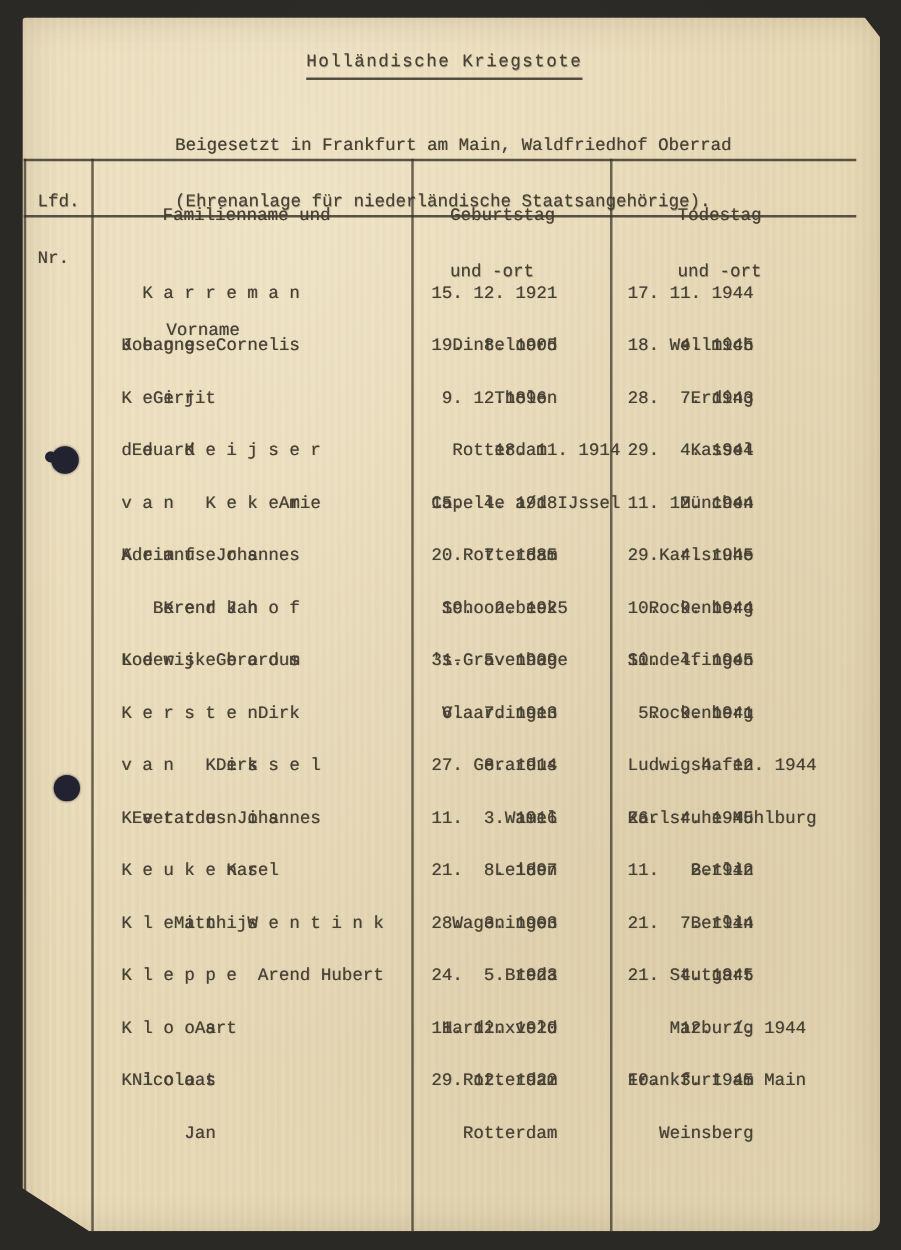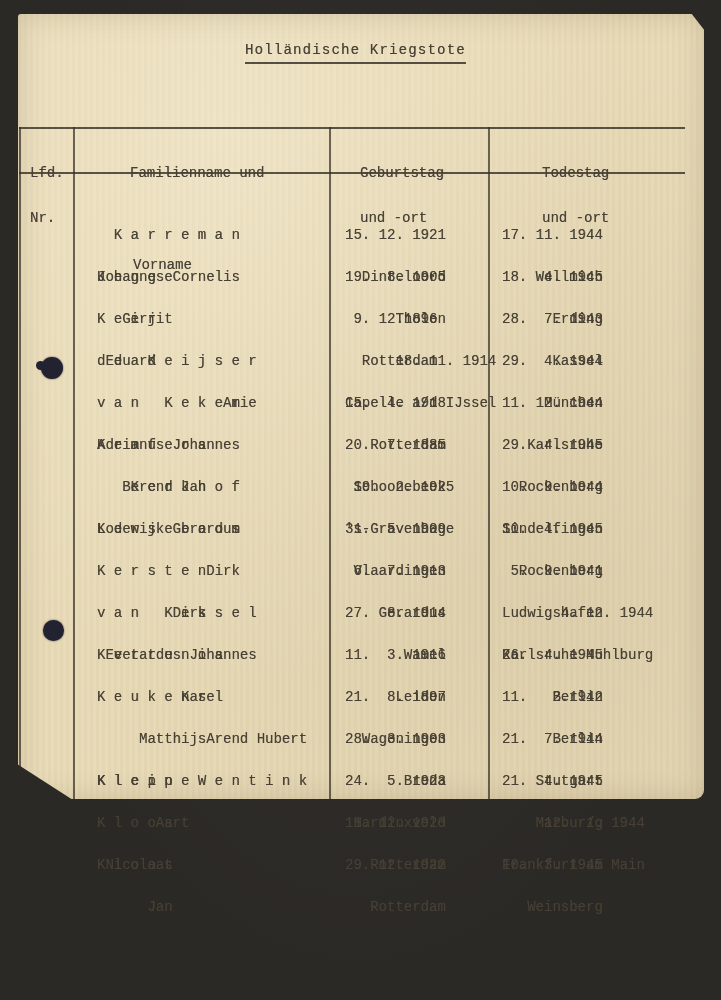--- a/index.html
+++ b/index.html
@@ -14,21 +14,21 @@
     background:
       radial-gradient(ellipse at 50% 40%, rgba(70,66,60,0.25), transparent 70%),
       #2b2926;
     font-family: "Liberation Mono", "DejaVu Sans Mono", monospace;
   }
   .paper {
     position: absolute;
     left: 18px;
     top: 14px;
     width: 686px;
-    height: 785px;
+    height: 971px;
     background:
       radial-gradient(ellipse at 30% 15%, rgba(255,250,232,0.30), transparent 60%),
       radial-gradient(ellipse at 80% 75%, rgba(125,105,72,0.10), transparent 65%),
       repeating-linear-gradient(90deg, rgba(120,100,70,0.03) 0 3px, rgba(255,250,235,0.03) 3px 6px),
       #e8dab7;
     border-radius: 3px 4px 9px 4px;
     box-shadow: inset 0 0 28px rgba(110,92,60,0.22);
     color: #474034;
   }
   .typed {
@@ -67,21 +67,21 @@
     top: 113px;
     bottom: 0px;
     width: 1.5px;
     background: rgba(56,50,40,0.72);
   }
   .vline.v1 { left: 1px; }
   .vline.v2 { left: 55px; }
   .vline.v3 { left: 311px; }
   .vline.v4 { left: 470px; }
   .hdr { line-height: 15px; }
-  .hdr.lfd  { left: 12px;  top: 122px; }
+  .hdr.lfd  { left: 12px;  top: 111px; }
   .hdr.fam  { left: 112px; top: 122px; }
   .hdr.geb  { left: 342px; top: 122px; }
   .hdr.tod  { left: 512px; top: 122px; text-align: right; }
   .hdr.tod .line1 { padding-right: 0px; margin-left: 12px; }
   .hdr .line2.indent { padding-left: 3px; margin-top: 47px; }
   .rows {
     position: absolute;
     left: 0;
     top: 186px;
     width: 686px;
@@ -133,20 +133,24 @@
     clip-path: polygon(0 0, 100% 0, 100% 100%);
   }
 </style>
 </head>
 <body>
 
 <div class="paper">
 
   <div class="typed title">Holländische Kriegstote</div>
 
+  <div class="typed subtitle">
+    <div>Beigesetzt in Frankfurt am Main, Waldfriedhof Oberrad</div>
+    <div>(Ehrenanlage für niederländische Staatsangehörige).</div>
+  </div>
 
   <div class="hline top"></div>
   <div class="hline header-bottom"></div>
   <div class="vline v1"></div>
   <div class="vline v2"></div>
   <div class="vline v3"></div>
   <div class="vline v4"></div>
 
   <div class="typed hdr lfd">
     <div class="line1">Lfd.</div>
@@ -341,22 +345,22 @@
       <div>Wageningen</div>
     </div>
     <div class="cell c-tod">
       <div>11.   2.1942</div>
       <div>Berlin</div>
     </div>
   </div>
 
   <div class="row">
     <div class="cell c-name">
+      <div>K l e i n   W e n t i n k</div>
       <div>Arend Hubert</div>
-      <div>K l e i n   W e n t i n k</div>
     </div>
     <div class="cell c-geb">
       <div>28.  3. 1903</div>
       <div>Breda</div>
     </div>
     <div class="cell c-tod">
       <div>21.  7. 1944</div>
       <div>Stutgart</div>
     </div>
   </div>

